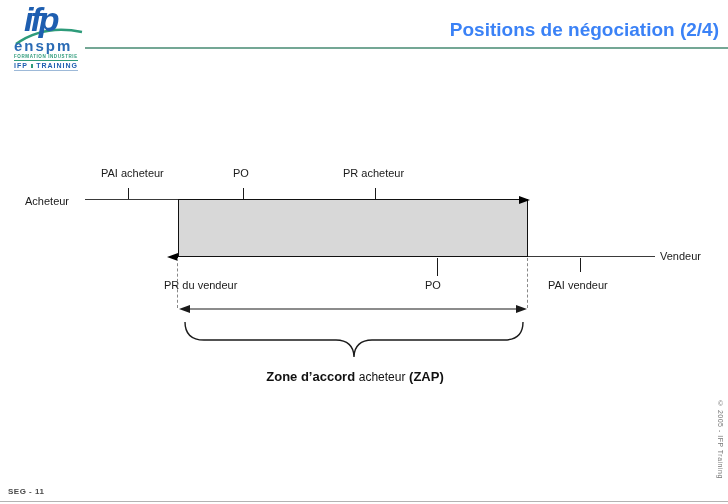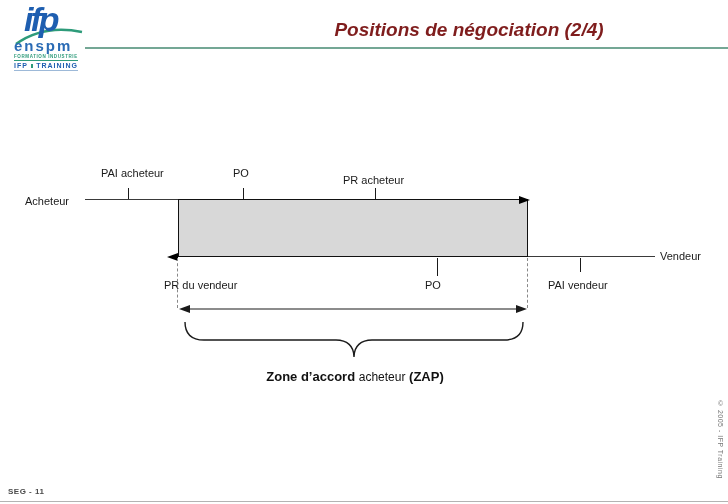--- a/index.html
+++ b/index.html
@@ -22,22 +22,22 @@
     position:absolute;left:0px;top:48px;font-size:4.5px;font-weight:bold;
     color:#2E9B7A;letter-spacing:0.6px;border-bottom:1px solid #2E9B7A;padding-bottom:1px;width:64px;
   }
   .logo-training{
     position:absolute;left:0px;top:56px;font-size:7px;font-weight:bold;
     color:#1E5EB0;letter-spacing:1px;border-bottom:1px solid #9db9d8;padding-bottom:1px;width:64px;
     display:flex;align-items:center;gap:3px;
   }
   .green-square{display:inline-block;width:4px;height:4px;background:#2E9B7A;}
   .page-title{
-    position:absolute;right:9px;top:19px;width:500px;text-align:center;
-    font-size:19px;font-weight:bold;color:#7f1d1d;font-style:italic;
+    position:absolute;right:9px;top:19px;width:500px;text-align:right;
+    font-size:19px;font-weight:bold;color:#3b82f6;
   }
   .title-rule{position:absolute;left:85px;top:47px;width:643px;height:2px;background:#74A795;}
 
   
   .diagram-label{position:absolute;font-size:11px;color:#1a1a1a;white-space:nowrap;}
   .axis-name{font-weight:normal;}
   .tick-v{position:absolute;width:1px;background:#1a1a1a;}
   .hline{position:absolute;height:1px;background:#3a3a3a;}
   .zap-box{
     position:absolute;left:178px;top:199px;width:350px;height:58px;
@@ -85,21 +85,21 @@
       <span class="green-square"></span>
       <span>TRAINING</span>
     </div>
   </div>
 
   <div class="page-title">Positions de négociation (2/4)</div>
   <div class="title-rule"></div>
 
   <div class="diagram-label" style="left:101px;top:167px;">PAI acheteur</div>
   <div class="diagram-label" style="left:233px;top:167px;">PO</div>
-  <div class="diagram-label" style="left:343px;top:174px;">PR acheteur</div>
+  <div class="diagram-label" style="left:343px;top:167px;">PR acheteur</div>
 
   <div class="tick-v" style="left:128px;top:188px;height:12px;"></div>
   <div class="tick-v" style="left:243px;top:188px;height:12px;"></div>
   <div class="tick-v" style="left:375px;top:188px;height:12px;"></div>
 
   <div class="diagram-label axis-name" style="left:25px;top:195px;">Acheteur</div>
   <div class="hline" style="left:85px;top:199px;width:93px;"></div>
 
   <div class="zap-box"></div>
   <div class="arrow-right"></div>

